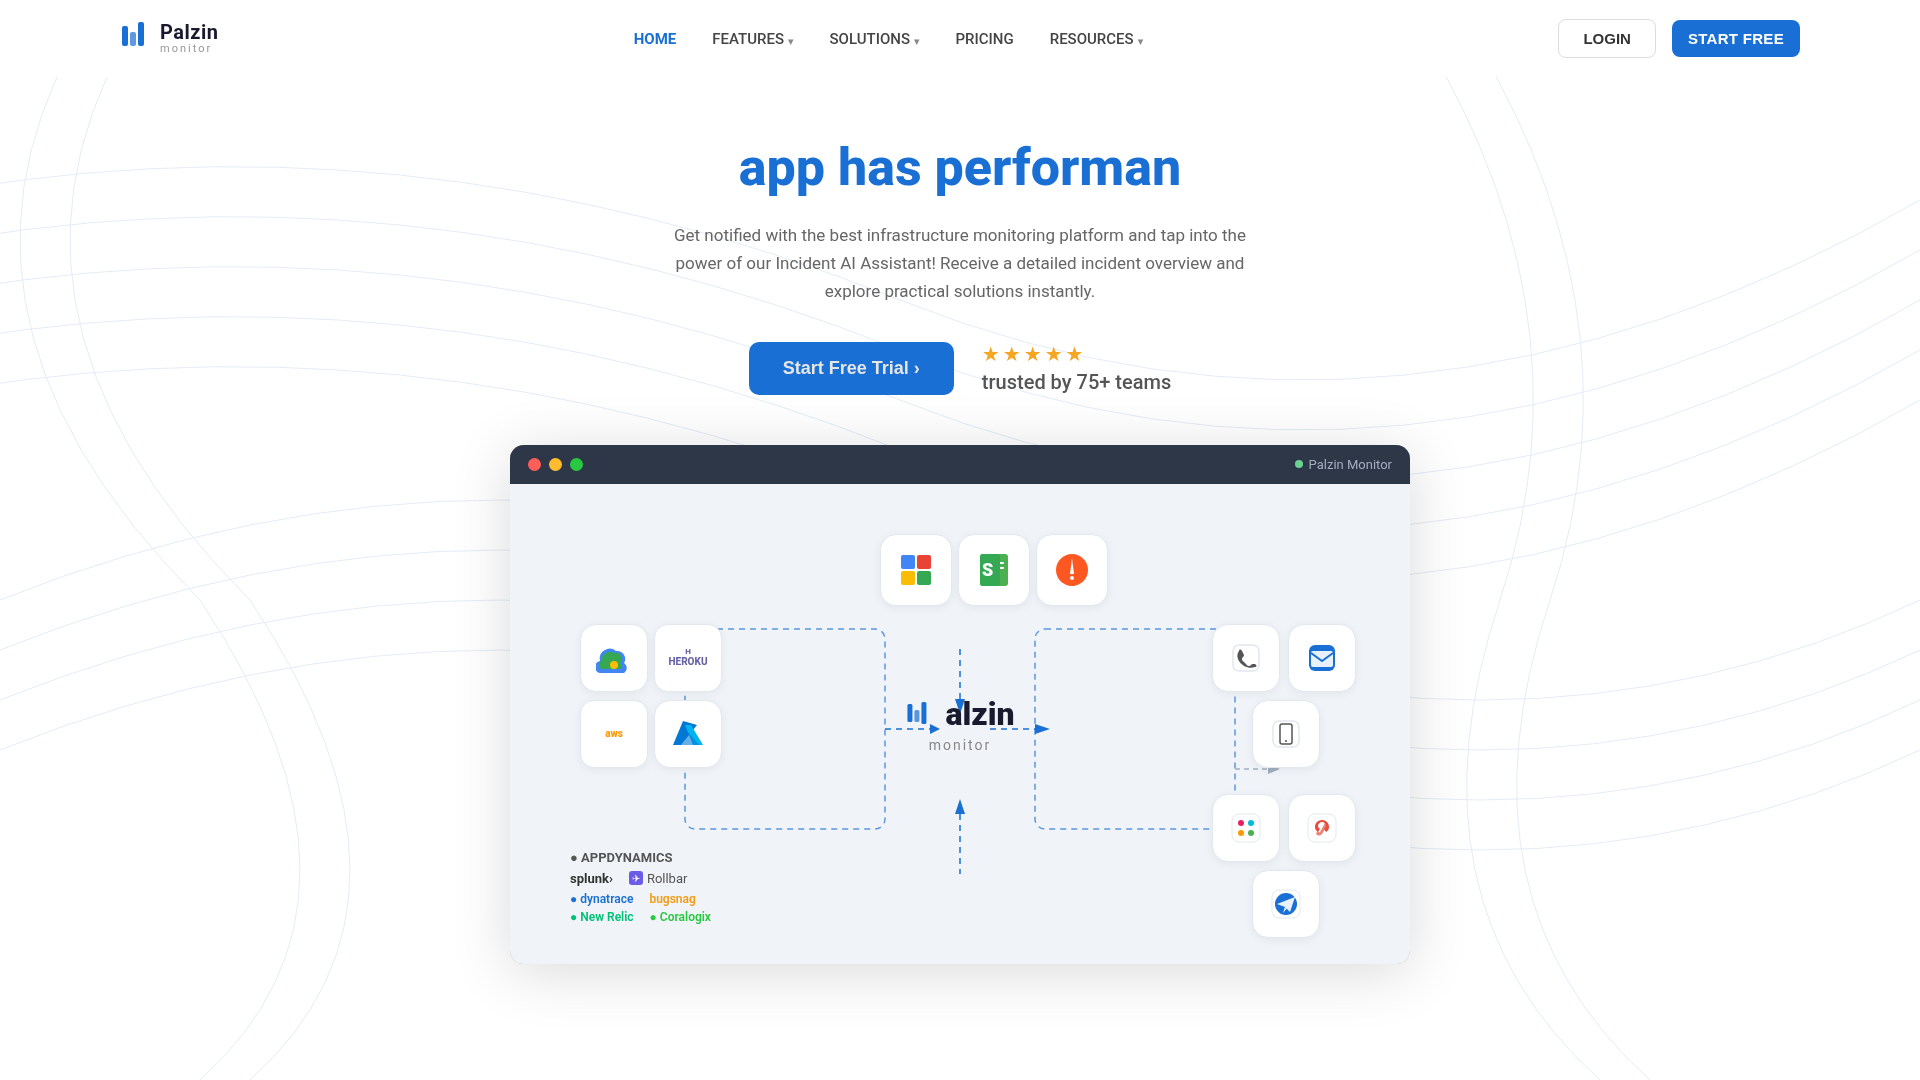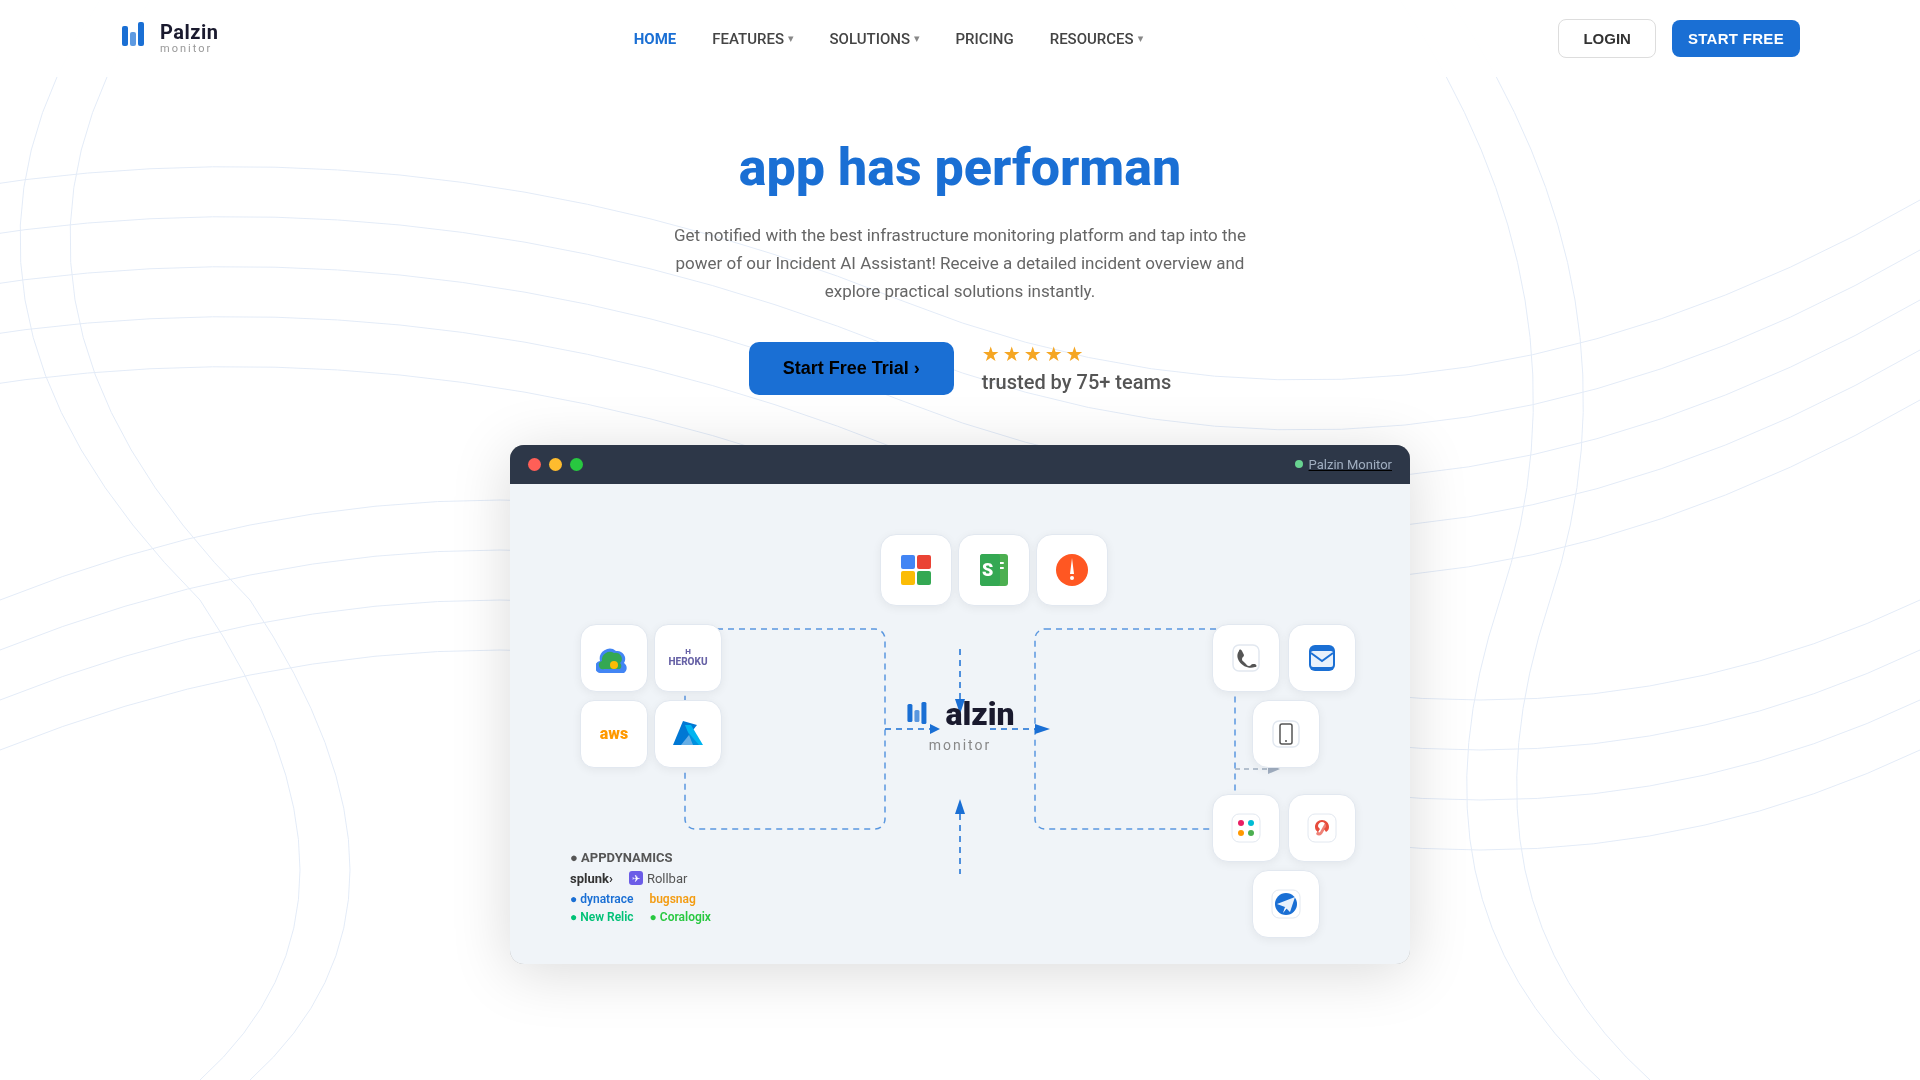--- a/index.html
+++ b/index.html
@@ -74,21 +74,21 @@
       font-size: 15px;
       color: #444;
       font-weight: 500;
     }
     .nav-links a.active {
       color: #1a6fd4;
       font-weight: 700;
     }
     .nav-links .has-dropdown {
       display: flex;
-      align-items: center;
+      align-items: flex-end;
       gap: 4px;
       cursor: pointer;
     }
     .nav-links .has-dropdown::after {
       content: '▾';
       font-size: 11px;
       color: #888;
     }
     .nav-actions {
       display: flex;
@@ -146,21 +146,21 @@
     .hero-cta-row {
       display: flex;
       align-items: center;
       justify-content: center;
       gap: 28px;
       margin-top: 36px;
     }
     .btn-start-trial {
       padding: 16px 34px;
       background: #1a6fd4;
-      color: #000000;
+      color: #e5e5e5;
       border: none;
       border-radius: 10px;
       font-size: 18px;
       font-weight: 700;
       cursor: pointer;
       display: flex;
       align-items: center;
       gap: 8px;
     }
     .social-proof {
@@ -191,21 +191,20 @@
       justify-content: center;
       padding: 0 120px;
       margin-top: 10px;
     }
     .browser-mockup {
       width: 900px;
       background: #a3a3a3;
       border-radius: 14px;
       box-shadow: 0 8px 60px rgba(0,0,0,0.15);
       overflow: hidden;
-      text-decoration: underline;
     }
     .browser-titlebar {
       background: #2d3748;
       padding: 12px 18px;
       display: flex;
       align-items: center;
       justify-content: space-between;
     }
     .browser-dots {
       display: flex;
@@ -468,21 +467,21 @@
         </div>
 
         <div class="icon-box-wide" style="left:104px;top:110px;">
           <div style="font-size:10px;color:#6762a6;font-weight:800;text-align:center;line-height:1.2;">
             <div style="font-size:8px;">H</div>
             <div>HEROKU</div>
           </div>
         </div>
 
         <div class="icon-box-wide" style="left:30px;top:186px;">
-          <div style="font-size:16px;font-weight:900;color:#FF9900;">aws</div>
+          <div style="font-size:10px;font-weight:900;color:#FF9900;">aws</div>
         </div>
 
         <div class="icon-box" style="left:104px;top:186px;">
           <svg width="34" height="34" viewBox="0 0 34 34">
             <polygon points="12,4 2,28 10,28 26,8" fill="#0078D4"></polygon>
             <polygon points="14,8 22,28 32,28 20,8" fill="#00B4F0"></polygon>
             <polygon points="4,28 16,14 28,28" fill="#0078D4" opacity="0.6"></polygon>
           </svg>
         </div>
 

